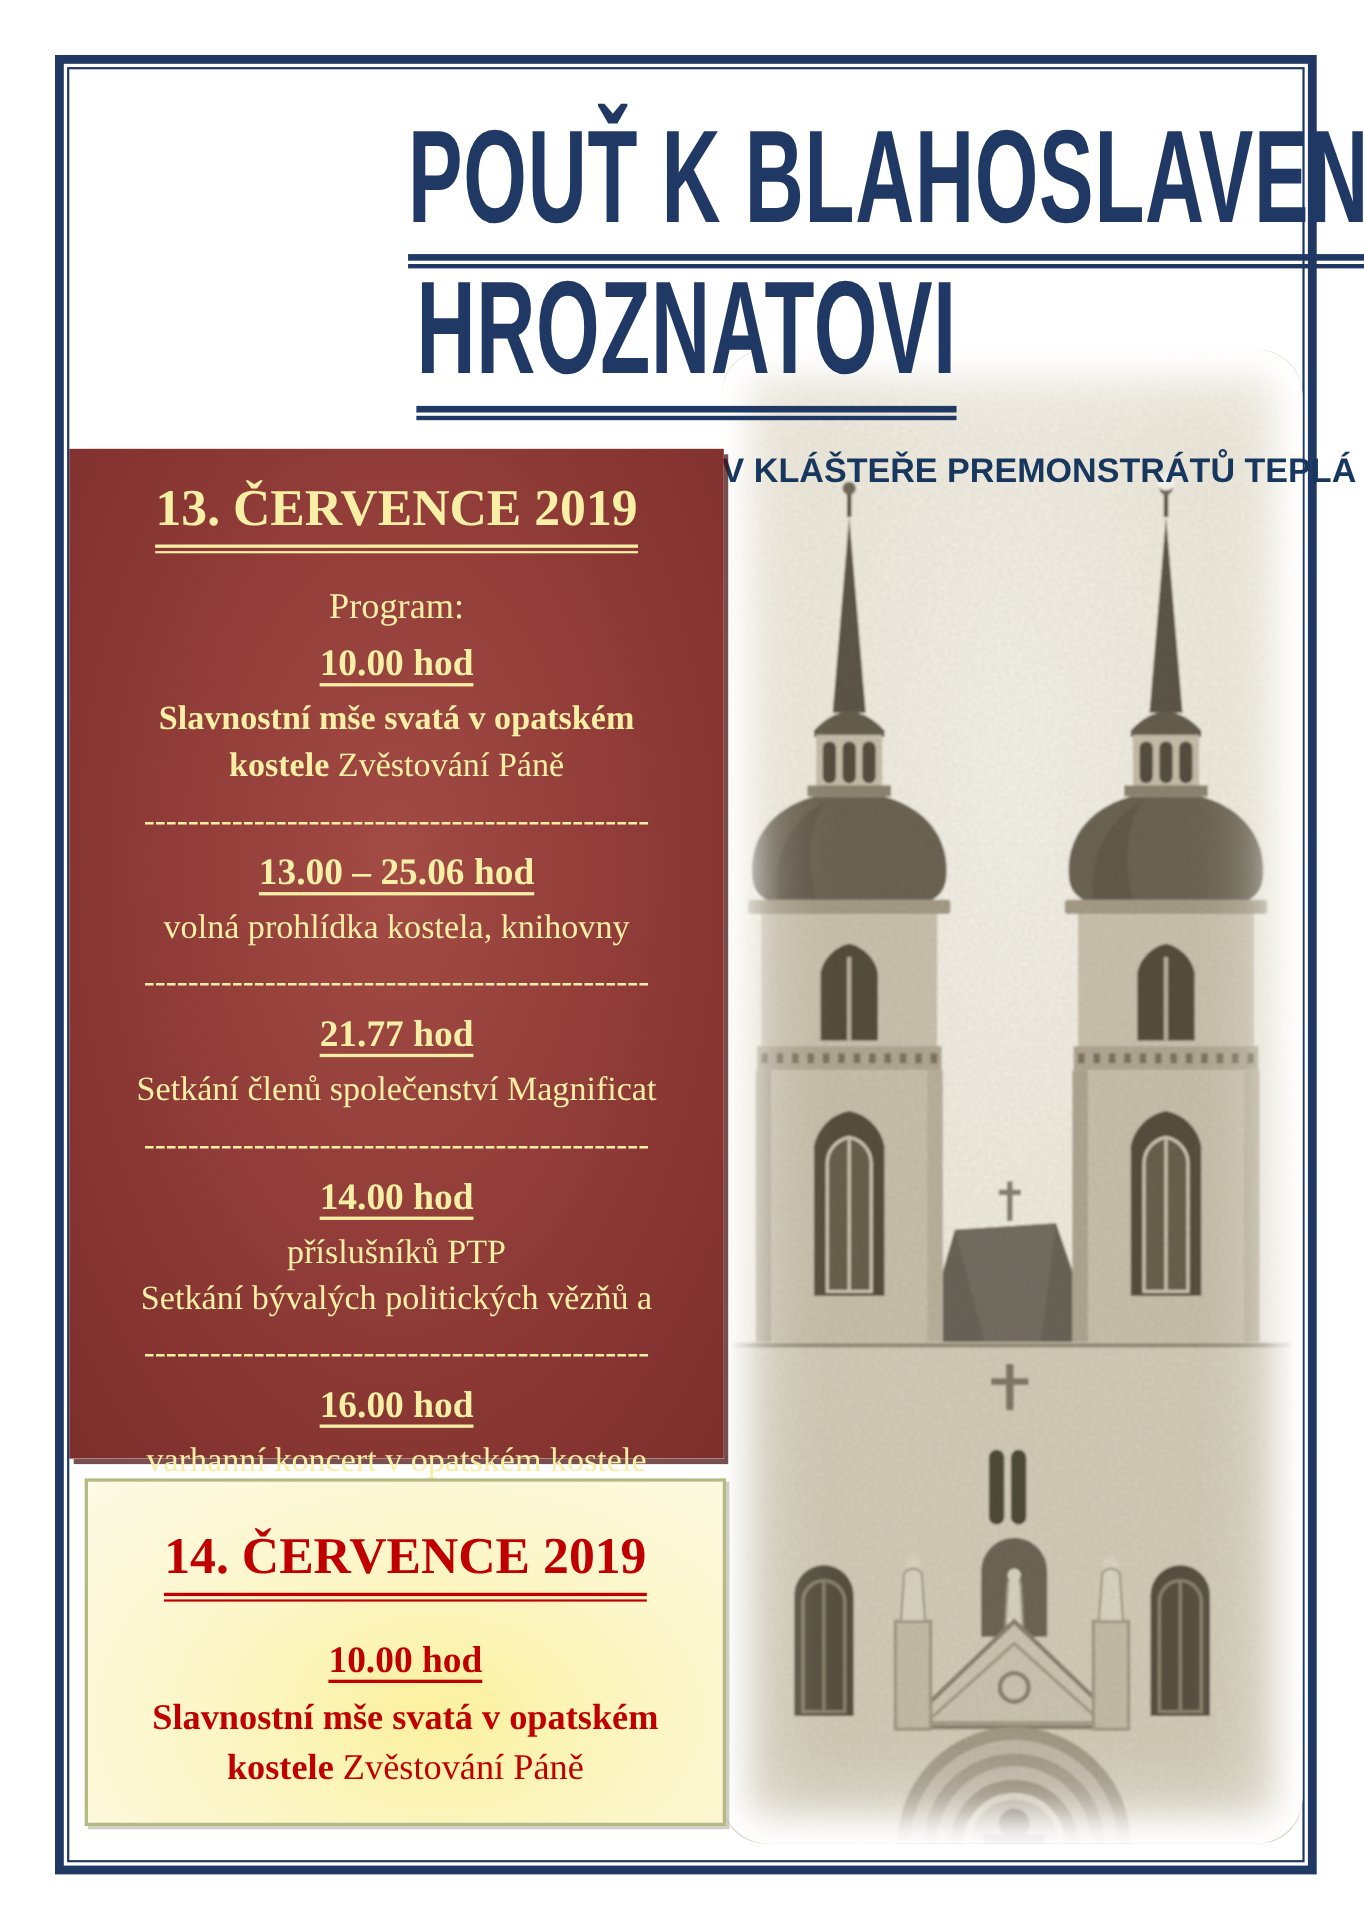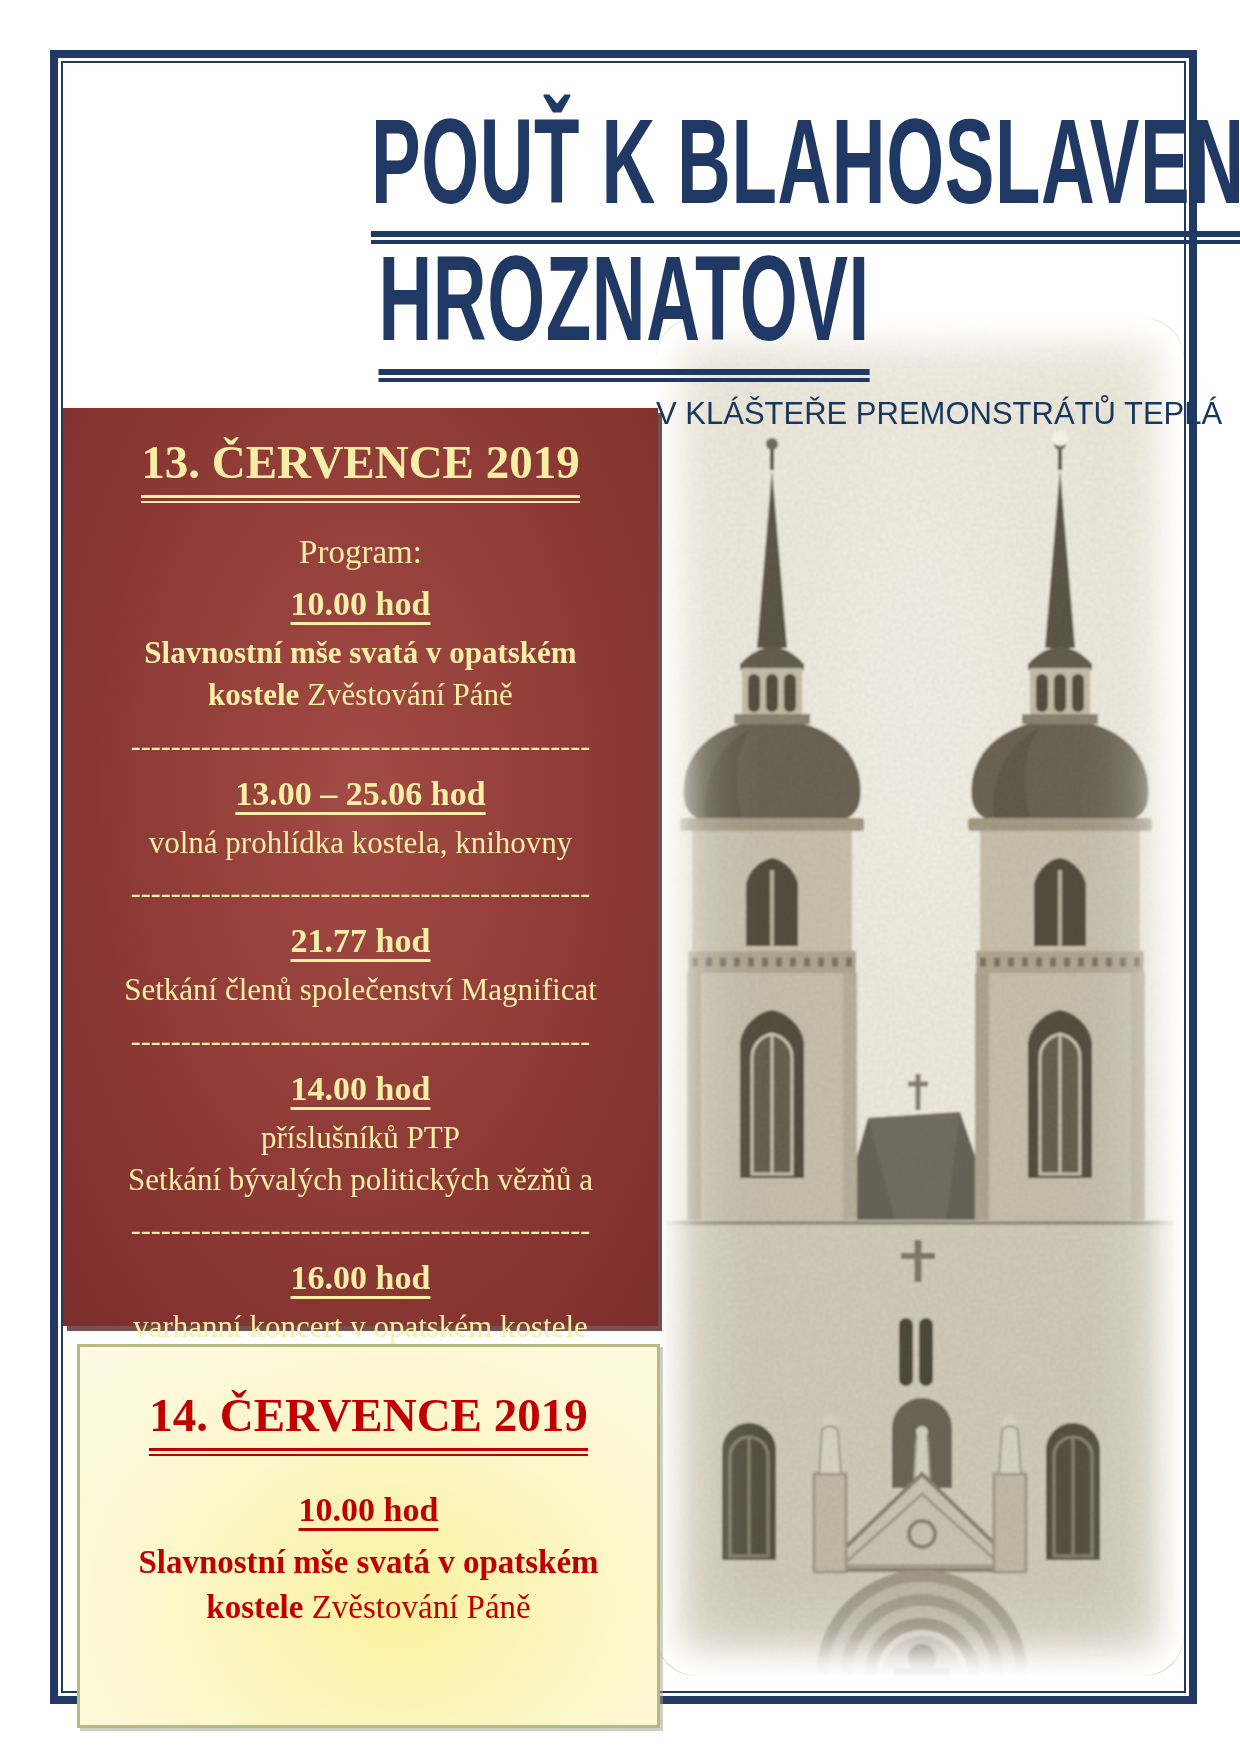--- a/index.html
+++ b/index.html
@@ -33,22 +33,22 @@
   }
   .title-line2 { }
   
   .photo { position:absolute; left:656px; top:318px; width:528px; height:1358px; z-index:1; }
   .photo svg { position:absolute; inset:0; border-radius:40px; }
   .photo-fade {
     position:absolute; inset:0; border-radius:42px; pointer-events:none; z-index:2;
     box-shadow: inset 0 0 30px 20px #ffffff, inset 0 0 70px 28px rgba(255,255,255,0.65);
   }
   .photo-heading {
-    position:absolute; left:0; right:0; top:78px; z-index:3; text-align:center;
-    font-family:"Liberation Sans","DejaVu Sans",sans-serif; font-weight:normal;
+    position:absolute; left:0; right:0; top:92px; z-index:3; text-align:center;
+    font-family:"Liberation Sans","DejaVu Sans",sans-serif; font-weight:bold;
     font-size:31px; color:#17375e; letter-spacing:0px; white-space:nowrap;
   }
   
   .box-red {
     position:absolute; left:63px; top:408px; width:595px; height:918px; z-index:2;
     background: radial-gradient(ellipse at 50% 42%, #a34b45 0%, #8e3a36 55%, #7c2e2b 100%);
     box-shadow: 4px 5px 0 rgba(74,22,20,0.75);
     color:#f7efa5; text-align:center; box-sizing:border-box; padding:30px 12px 10px 12px;
   }
   .day-heading {
@@ -64,21 +64,21 @@
   .time { margin:14px 0 10px 0; font-size:34px; font-weight:bold; }
   .u { text-decoration:underline; text-decoration-thickness:3px; text-underline-offset:7px; }
   .desc { margin:2px 0; font-size:31px; line-height:1.28; }
   .desc .b { font-weight:bold; }
   .divider {
     margin:16px auto 2px auto; width:94%; overflow:hidden; white-space:nowrap;
     font-size:30px; line-height:1; letter-spacing:0px;
   }
   
   .box-yellow {
-    position:absolute; left:77px; top:1344px; width:583px; height:384px; z-index:2;
+    position:absolute; left:77px; top:1344px; width:583px; height:316px; z-index:2;
     border:3px solid #b5ba85; box-sizing:border-box;
     background: radial-gradient(ellipse at 55% 68%, #fbf19e 0%, #fcf6c8 48%, #fdfae6 100%);
     box-shadow: 3px 3px 0 rgba(160,160,138,0.5);
     color:#c00000; text-align:center; padding-top:44px;
   }
   .box-yellow .day-heading { color:#c00000; }
   .box-yellow .time { margin-top:40px; margin-bottom:12px; }
   .box-yellow .desc { font-size:33px; }
 </style>
 </head>

